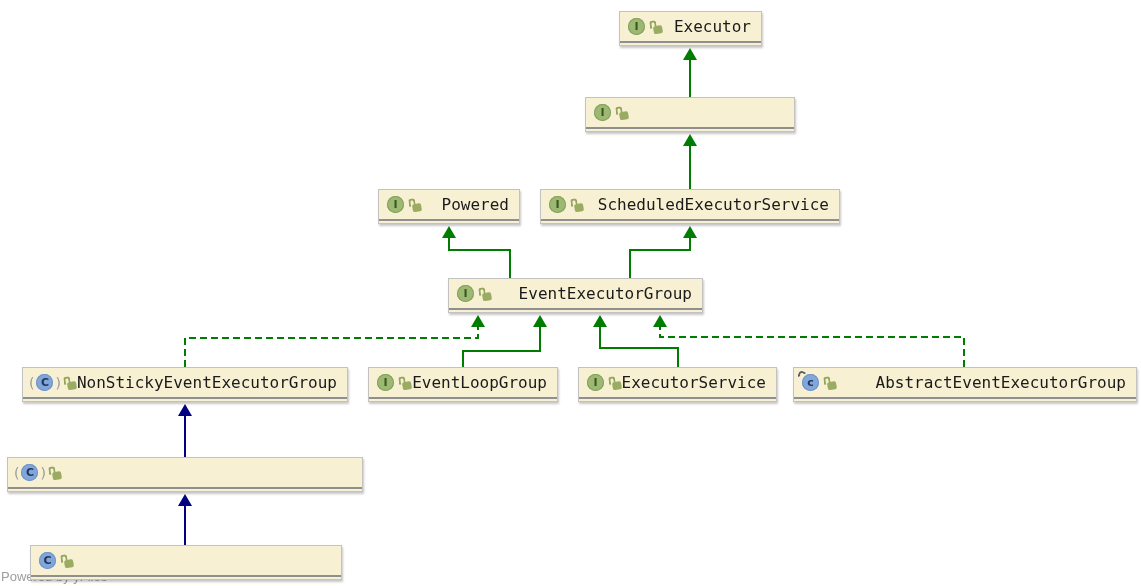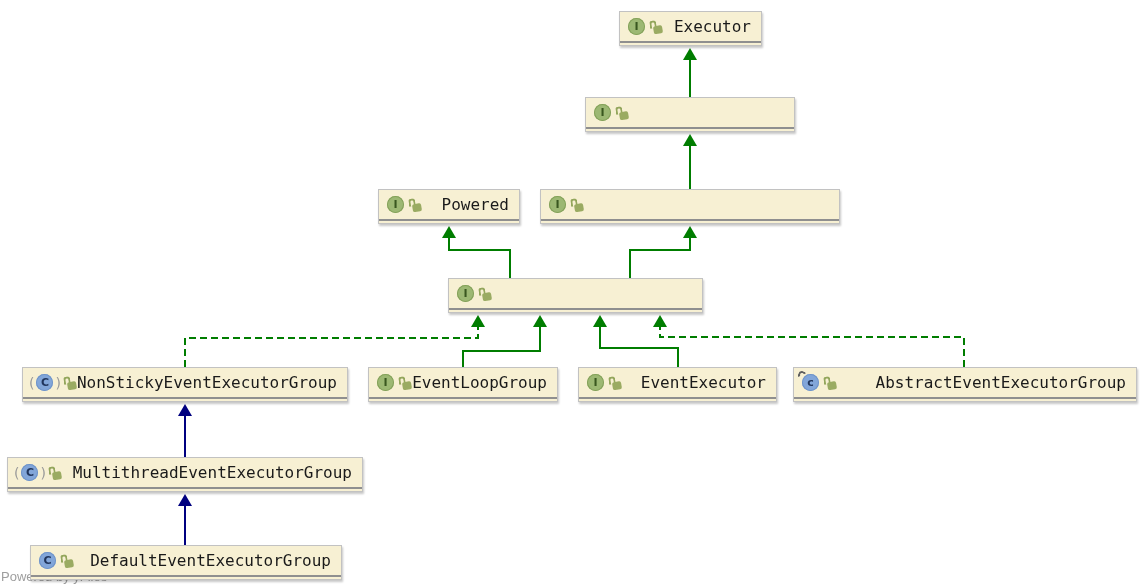--- a/index.html
+++ b/index.html
@@ -127,30 +127,32 @@
   </div>
 
   <div class="node" style="left:540px;top:189px;width:300px">
     <span class="icons">
       <span class="ic-circle ic-green">I</span>
       <span class="ic-lock">
           <i class="lk-shackle"></i>
           <i class="lk-body"></i>
         </span>
     </span>
+    <span class="label">ScheduledExecutorService</span>
   </div>
 
   <div class="node" style="left:448px;top:278px;width:255px">
     <span class="icons">
       <span class="ic-circle ic-green">I</span>
       <span class="ic-lock">
           <i class="lk-shackle"></i>
           <i class="lk-body"></i>
         </span>
     </span>
+    <span class="label">EventExecutorGroup</span>
   </div>
 
   <div class="node" style="left:22px;top:367px;width:326px">
     <span class="icons">
       <span class="ic-paren">(</span>
       <span class="ic-circle ic-blue">C</span>
       <span class="ic-paren">)</span>
       <span class="ic-lock">
           <i class="lk-shackle"></i>
           <i class="lk-body"></i>
@@ -171,21 +173,21 @@
   </div>
 
   <div class="node" style="left:578px;top:367px;width:199px">
     <span class="icons">
       <span class="ic-circle ic-green">I</span>
       <span class="ic-lock">
           <i class="lk-shackle"></i>
           <i class="lk-body"></i>
         </span>
     </span>
-    <span class="label">EventExecutor</span>
+    <span class="label">ExecutorService</span>
   </div>
 
   <div class="node" style="left:793px;top:367px;width:344px">
     <span class="icons">
       <span class="ic-final">
         <i class="ic-hook"></i>
         <span class="ic-circle ic-blue">c</span>
       </span>
       <span class="ic-lock">
           <i class="lk-shackle"></i>
@@ -198,27 +200,25 @@
   <div class="node" style="left:7px;top:457px;width:356px">
     <span class="icons">
       <span class="ic-paren">(</span>
       <span class="ic-circle ic-blue">C</span>
       <span class="ic-paren">)</span>
       <span class="ic-lock">
           <i class="lk-shackle"></i>
           <i class="lk-body"></i>
         </span>
     </span>
-    <span class="label">MultithreadEventExecutorGroup</span>
   </div>
 
   <div class="node" style="left:30px;top:545px;width:312px">
     <span class="icons">
       <span class="ic-circle ic-blue">C</span>
       <span class="ic-lock">
           <i class="lk-shackle"></i>
           <i class="lk-body"></i>
         </span>
     </span>
-    <span class="label">DefaultEventExecutorGroup</span>
   </div>
 
 </div>
 
 </body></html>

